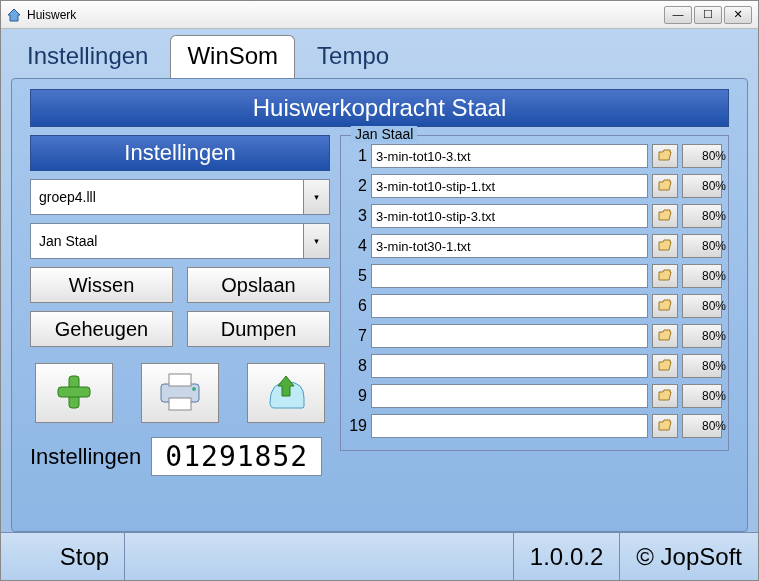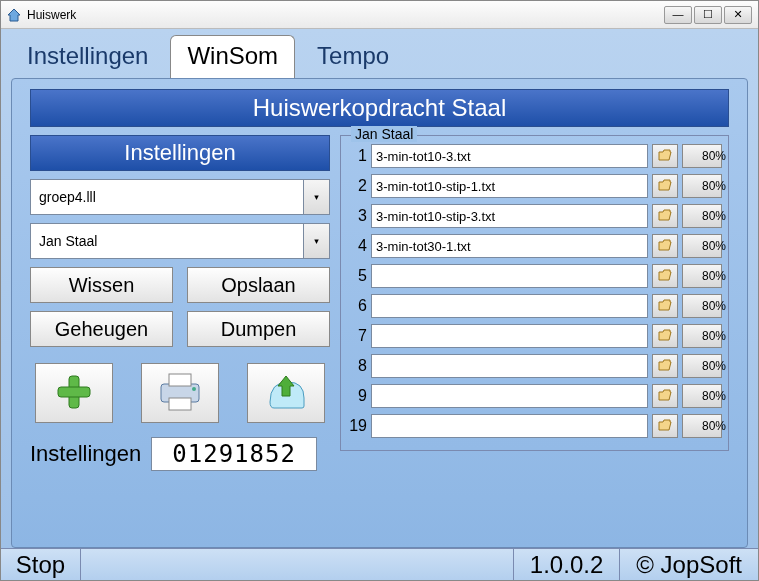--- a/index.html
+++ b/index.html
@@ -166,22 +166,22 @@
     align-items: center;
     gap: 10px;
     margin-top: 6px;
   }
   .code-label {
     font-size: 22px;
   }
   .code-box {
     background: #fff;
     border: 1px solid #7a8aa0;
-    font-size: 24px;
-    padding: 2px 20px;
+    font-size: 28px;
+    padding: 2px 13px;
     letter-spacing: 1px;
     font-family: monospace;
   }
   .right-col {
     flex: 1;
   }
   .fieldset {
     border: 1px solid #7a8ab0;
     padding: 8px 6px 6px 6px;
     position: relative;
@@ -223,26 +223,27 @@
   }
   .pct-btn {
     width: 40px; height: 24px;
     background: linear-gradient(#f5f5f5,#d8d8d8);
     border: 1px solid #888;
     font-size: 12px;
     cursor: pointer;
     padding-left: 19px;
   }
   .statusbar {
-    height: 32px;
+    height: 48px;
     background: linear-gradient(#cde0f5,#b3cfee);
     border-top: 1px solid #7a8ab0;
     display: flex;
     align-items: center;
     font-size: 24px;
+    padding-left: 44px;
   }
   .statusbar .stop {
     width: 80px;
     text-align: center;
     border-right: 1px solid #7a8ab0;
     height: 100%;
     display: flex;
     align-items: center;
     justify-content: center;
     cursor: pointer;

